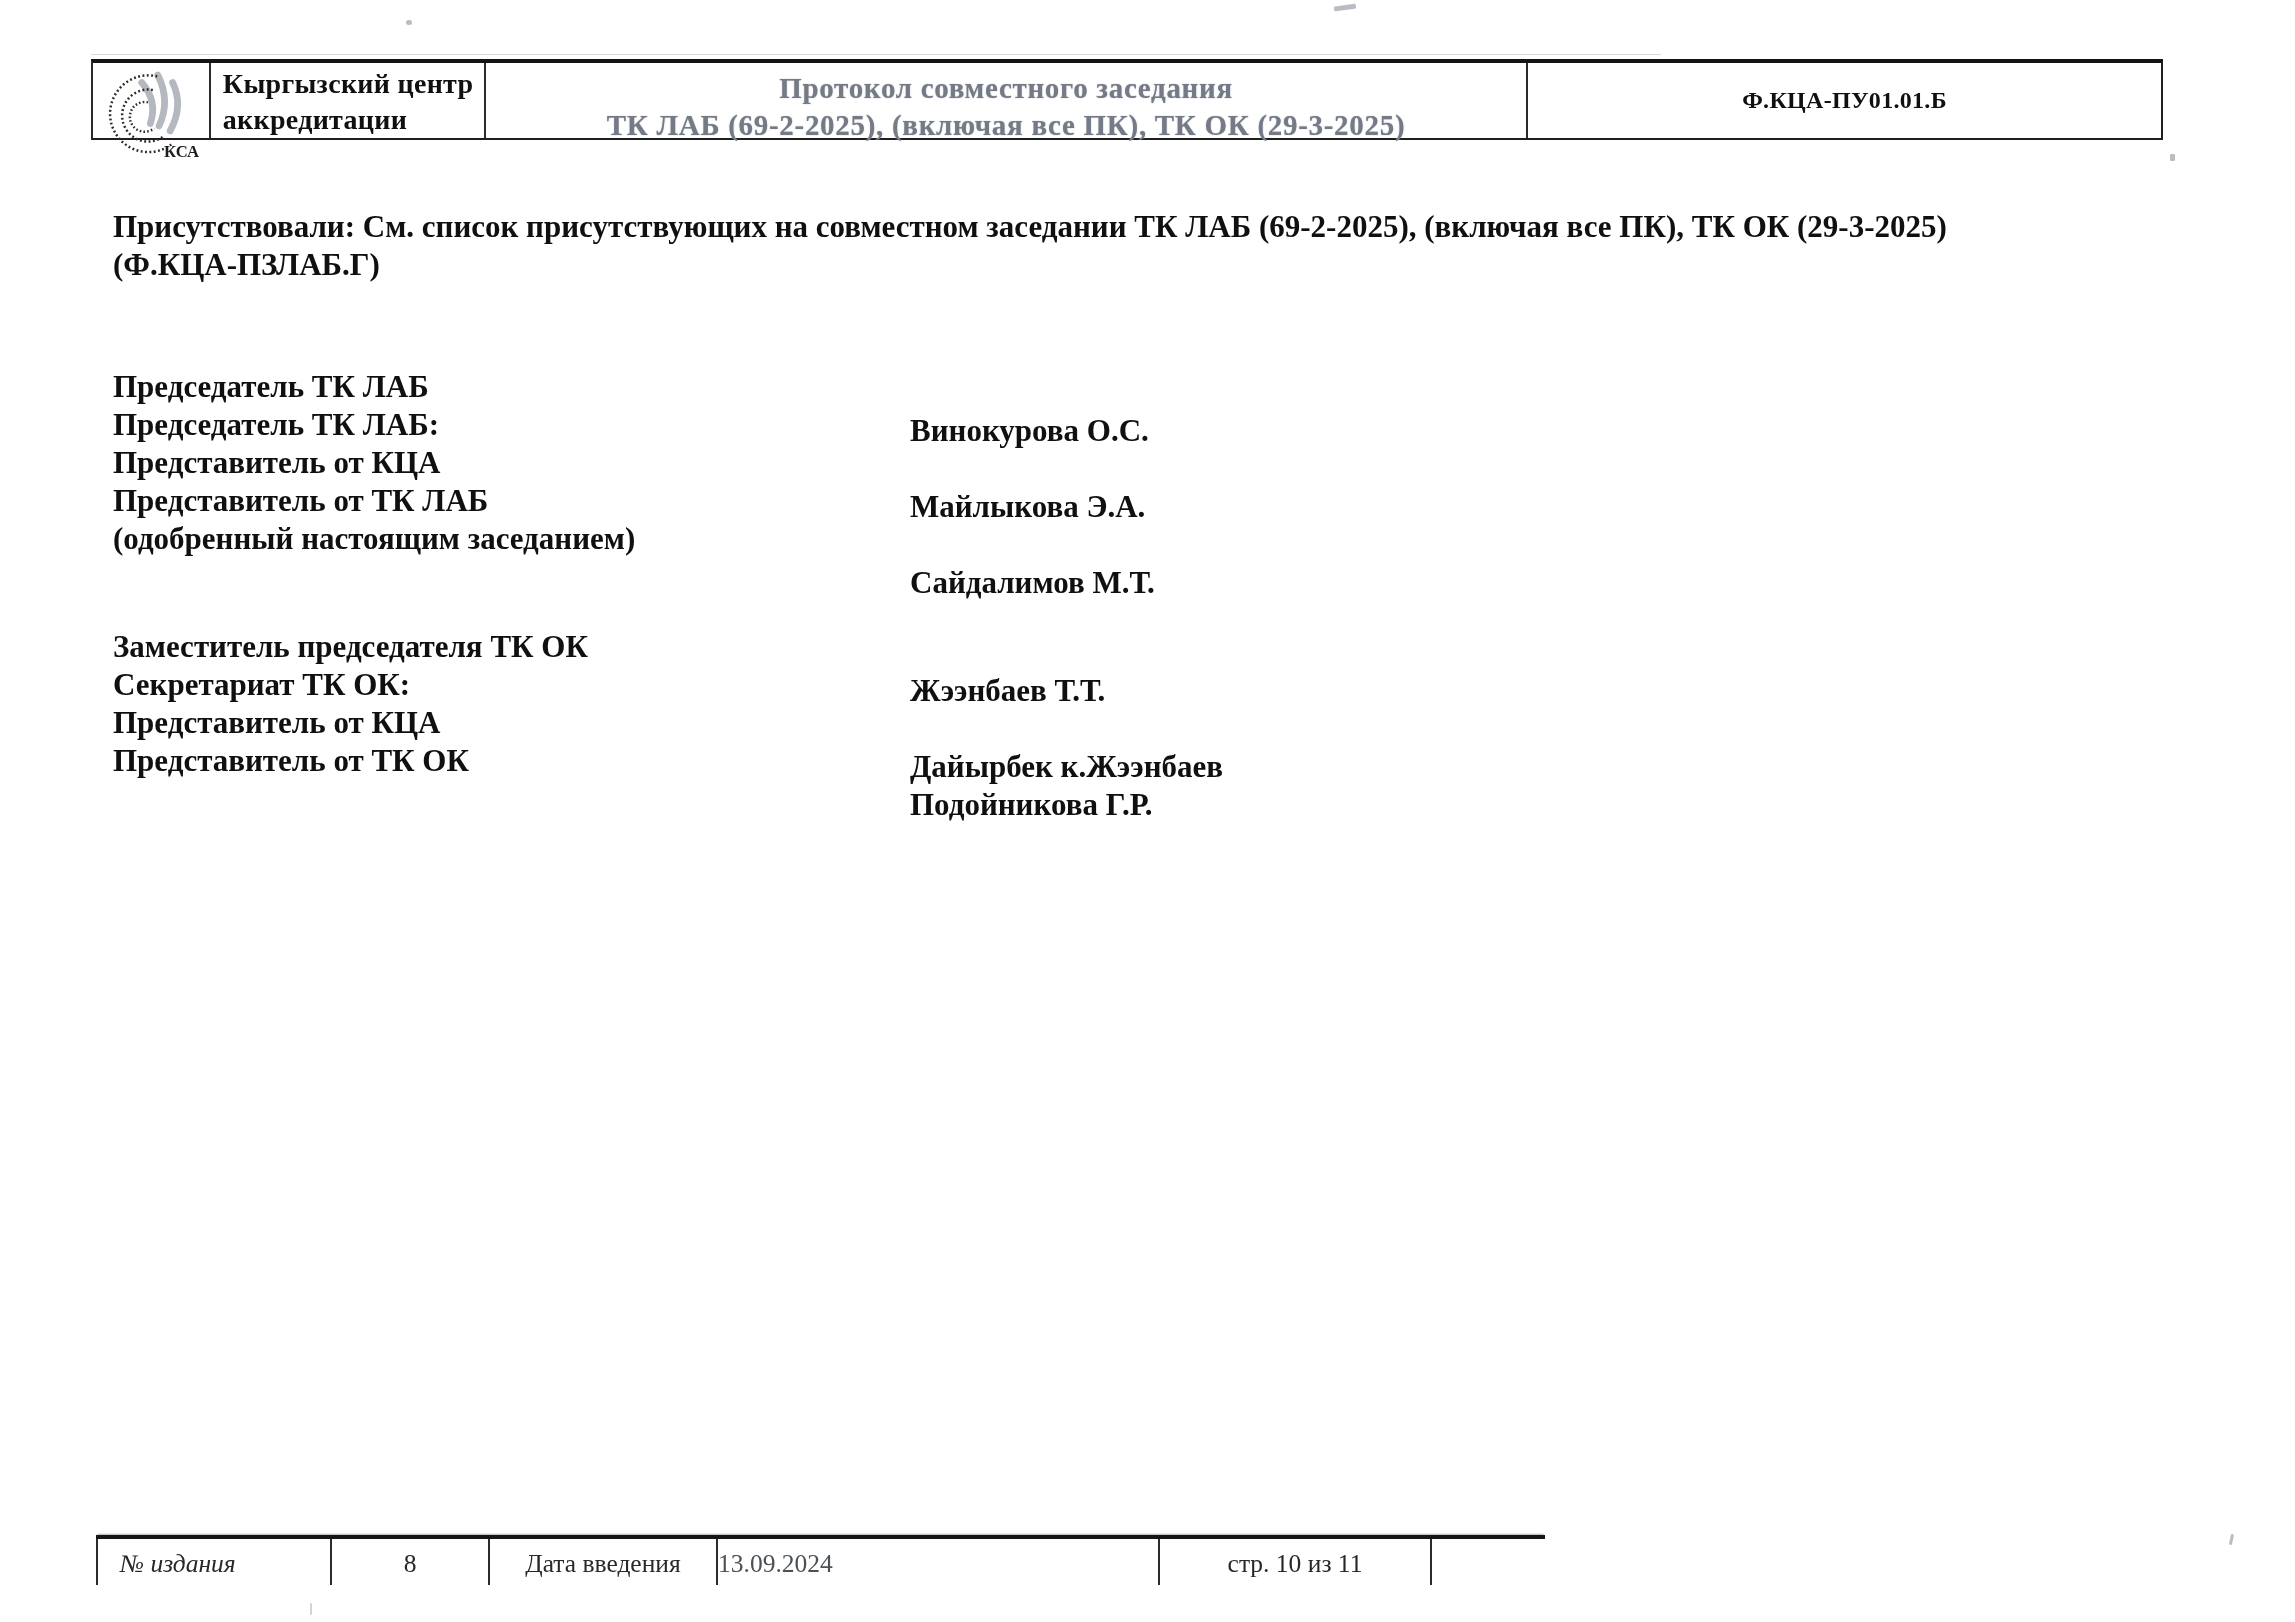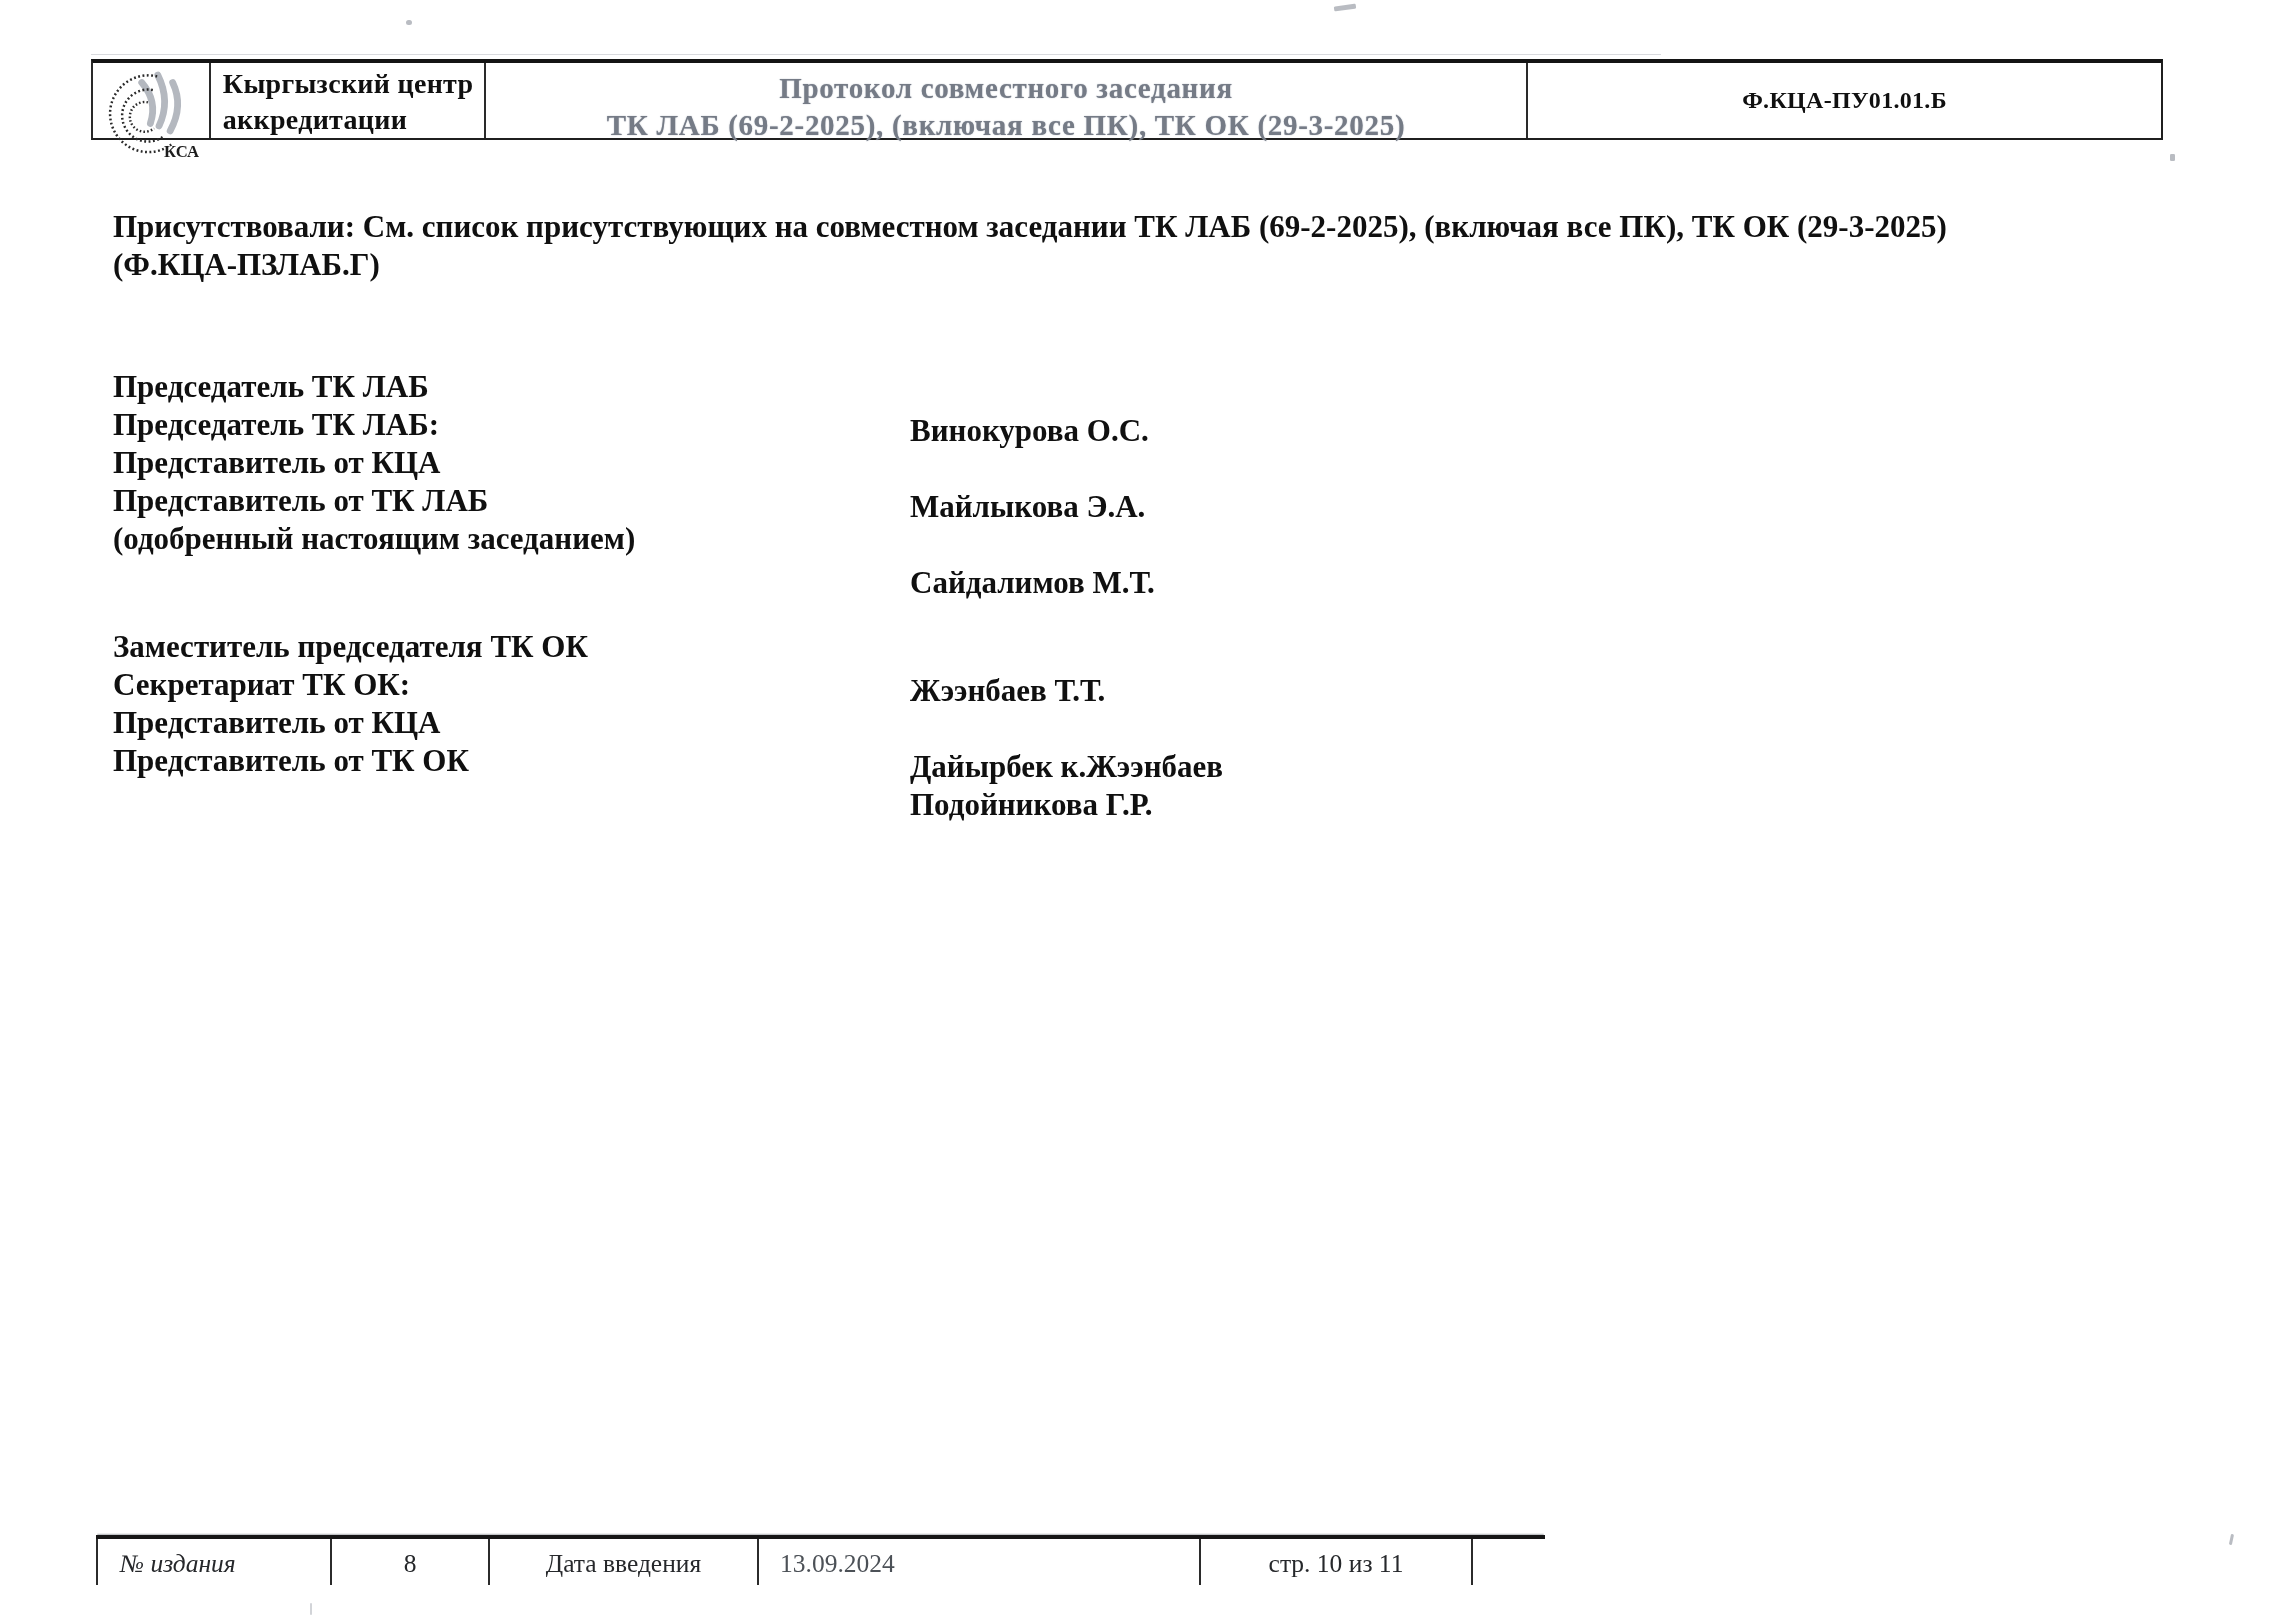--- a/index.html
+++ b/index.html
@@ -63,22 +63,22 @@
     display:flex;font-size:25.5px;color:#26282b;
   }
   .fcell{
     box-sizing:border-box;height:46px;
     border-right:2px solid #2b2b2b;
     display:flex;align-items:center;
     padding-top:3.9px;
   }
   .fc1{width:236px;border-left:2px solid #2b2b2b;padding-left:22px;justify-content:flex-start;font-style:italic;}
   .fc2{width:158px;justify-content:center;}
-  .fc3{width:269px;justify-content:center;}
-  .fc4{width:442px;padding-left:21px;justify-content:flex-start;color:#4c5157;}
+  .fc3{width:228px;justify-content:center;}
+  .fc4{width:442px;padding-left:0;justify-content:flex-start;color:#4c5157;}
   .fc5{width:272px;justify-content:center;}
   
   .speck{position:absolute;background:#9ba0a8;border-radius:1.3px;opacity:.7;}
 </style>
 </head>
 <body>
 
 <div class="page">
 
   <div class="hdr-ghost"></div>

